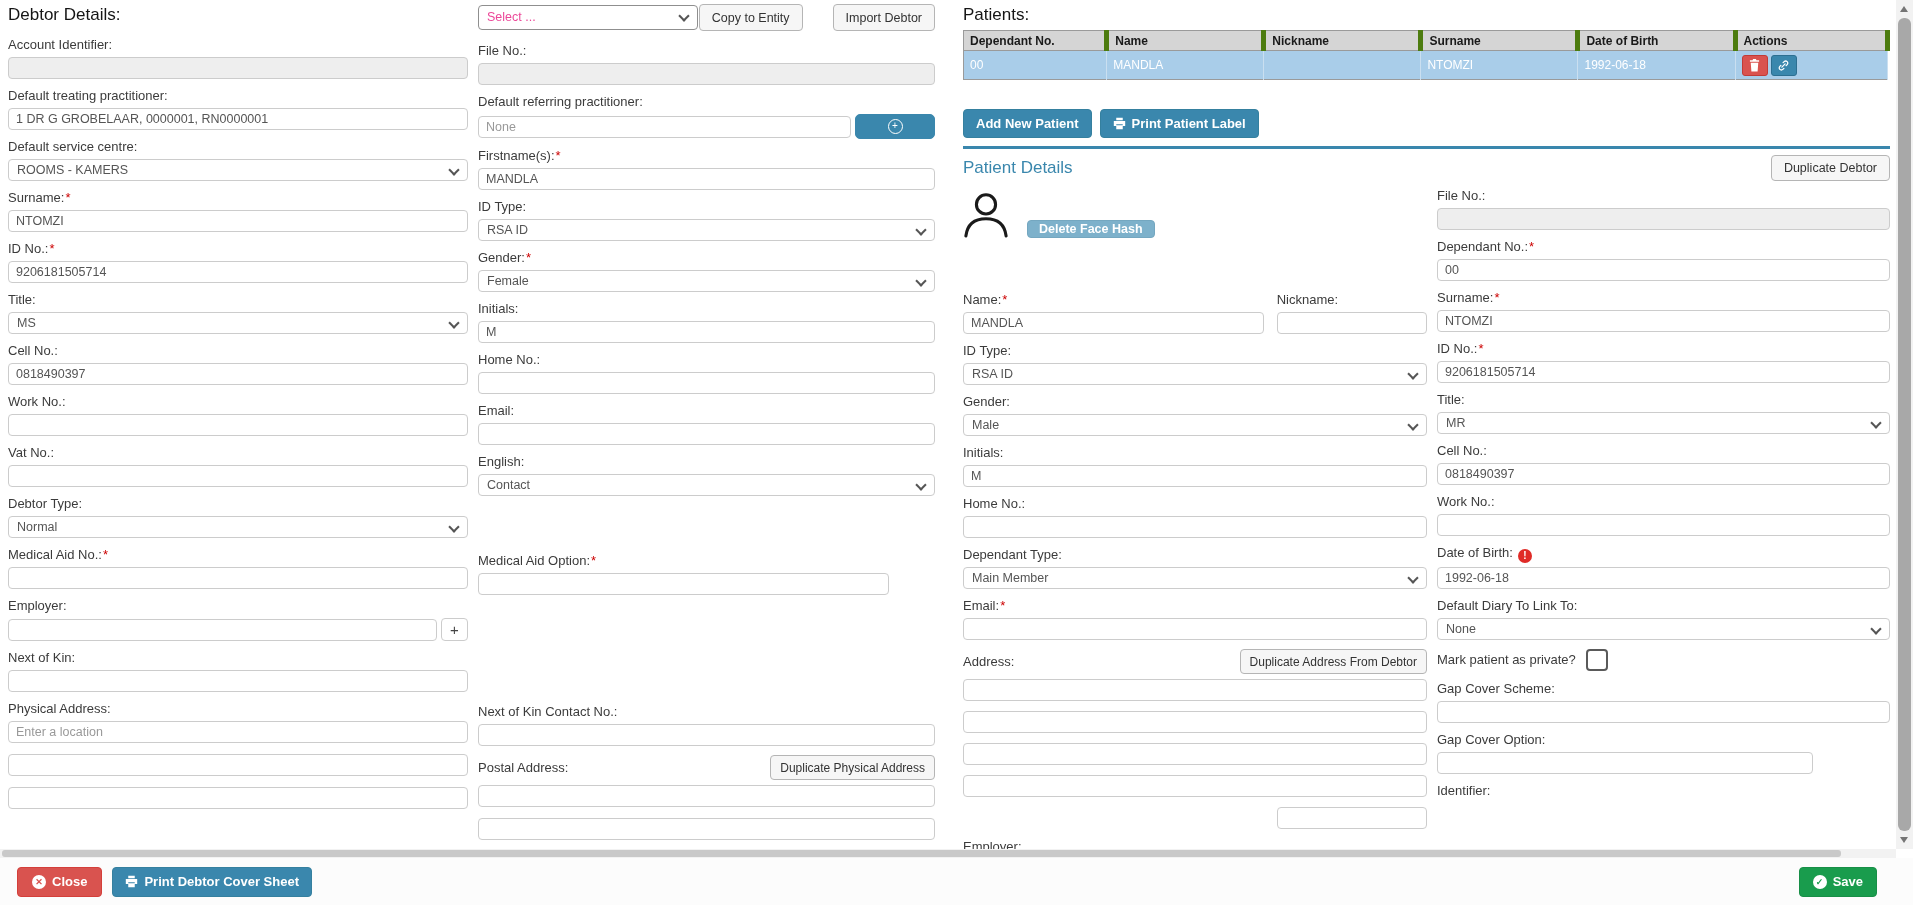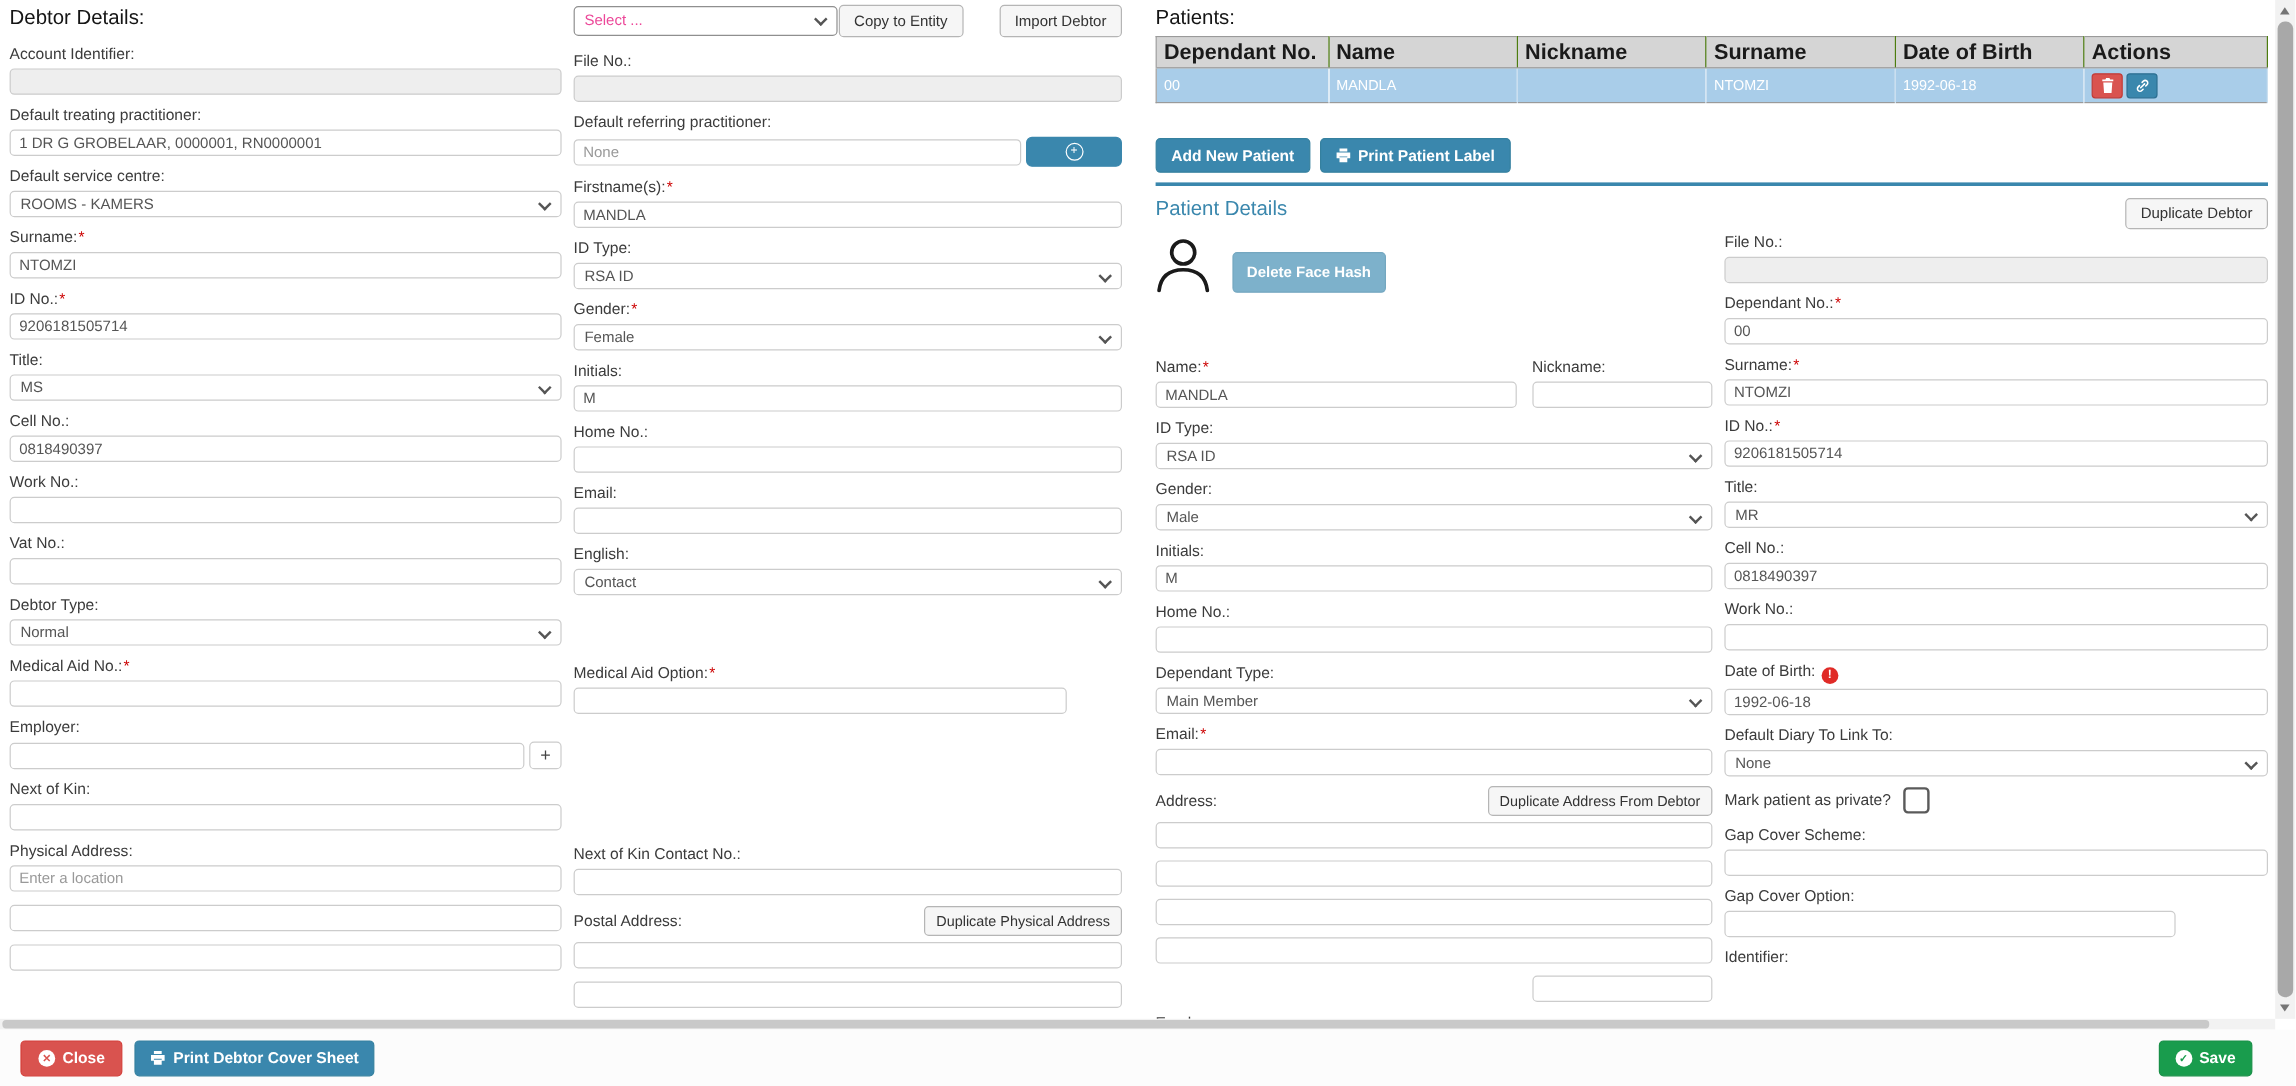--- a/index.html
+++ b/index.html
@@ -43,44 +43,44 @@
               font-size:15px; line-height:1; color:#444; cursor:pointer; padding:0; }
   .btn-refplus { flex:none; width:80px; height:25px; background:#3a87ad; border:1px solid #3a87ad;
                  border-radius:5px; display:inline-flex; align-items:center; justify-content:center; cursor:pointer; }
   .circle-plus { width:13px; height:13px; border:1px solid #fff; border-radius:50%; color:#fff;
                  font-size:10px; line-height:11px; text-align:center; display:inline-block; }
 
   .btn { display:inline-flex; align-items:center; justify-content:center; gap:6px; border-radius:4px;
          font-family:"Liberation Sans",sans-serif; cursor:pointer; box-sizing:border-box; }
   .btn-gray { background:#f6f6f6; border:1px solid #b5b5b5; color:#333; font-size:12.5px; height:27px; padding:0 12px; }
   .btn-blue { background:#3a87ad; border:1px solid #35809f; color:#fff; font-size:13px; font-weight:700; height:29px; padding:0 12px; }
-  .btn-blue-light { background:#7db1cb; border:1px solid #74a7c0; color:#fff; font-size:12.5px; font-weight:700; height:34px; padding:0 11px; }
+  .btn-blue-light { background:#7db1cb; border:1px solid #74a7c0; color:#fff; font-size:12.5px; font-weight:700; height:18px; padding:0 11px; }
   .btn-red { background:#d9534f; border:1px solid #d43f3a; color:#fff; font-size:13px; font-weight:700; height:30px; padding:0 14px; }
   .btn-green { background:#199c4d; border:1px solid #188f47; color:#fff; font-size:13px; font-weight:700; height:30px; padding:0 13px; }
 
   .top-row { display:flex; align-items:center; margin-bottom:12px; height:27px; }
   .entity-sel { width:220px; flex:none; height:25px; padding-top:4px; }
   .top-row .btn + .btn { margin-left:30px; }
   .top-row .spacer { flex:1; }
 
   
   .ptable { width:100%; border-collapse:collapse; border:1px solid #9a9a9a; table-layout:fixed; }
-  .ptable th { background:#d5d5d5; border-right:1px solid #4d7c0f; border-bottom:1px solid #9a9a9a;
-               font-size:18px; font-weight:700; color:#1a1a1a; text-align:left; padding:2px 6px; height:15px;margin-top:28px; }
+  .ptable th { background:#d5d5d5; border-right:5px solid #4d7c0f; border-bottom:1px solid #9a9a9a;
+               font-size:12px; font-weight:700; color:#1a1a1a; text-align:left; padding:2px 6px; height:15px;margin-top:28px; }
   .ptable td { background:#a9cde9; border-right:1px solid #cadff0; color:#fff; font-size:12px;
                padding:1px 6px; height:26px; overflow:hidden; }
   .acts { display:flex; gap:3px; align-items:center; }
   .act { width:26px; height:21px; border-radius:3px; display:inline-flex; align-items:center;
          justify-content:center; cursor:pointer; padding:0; }
   .act-del { background:#d9534f; border:1px solid #c13b37; }
   .act-link { background:#3a87ad; border:1px solid #2d6f91; }
 
   .pbtn-row { display:flex; gap:8px; margin-top:29px; }
   .divider { height:3px; background:#3a87ad; margin-top:8px; }
-  .pd-head { display:flex; align-items:center; justify-content:space-between; margin-top:2px; }
+  .pd-head { display:flex; align-items:flex-start; justify-content:space-between; margin-top:2px; }
   .pd-head .btn-gray { height:26px; margin-top:4px; }
 
   .pd-grid { display:grid; grid-template-columns:464px 453px; column-gap:10px; }
   .avatar-row { display:flex; align-items:flex-end; gap:18px; margin:2px 0 54px; }
   .row2 { display:flex; gap:13px; }
   .row2 .w-name { flex:2; }
   .row2 .w-nick { flex:1; }
 
   .label-row { display:flex; align-items:center; justify-content:space-between; margin-bottom:5px;gap:32px; }
   .label-row .flabel { margin-bottom:0; }

